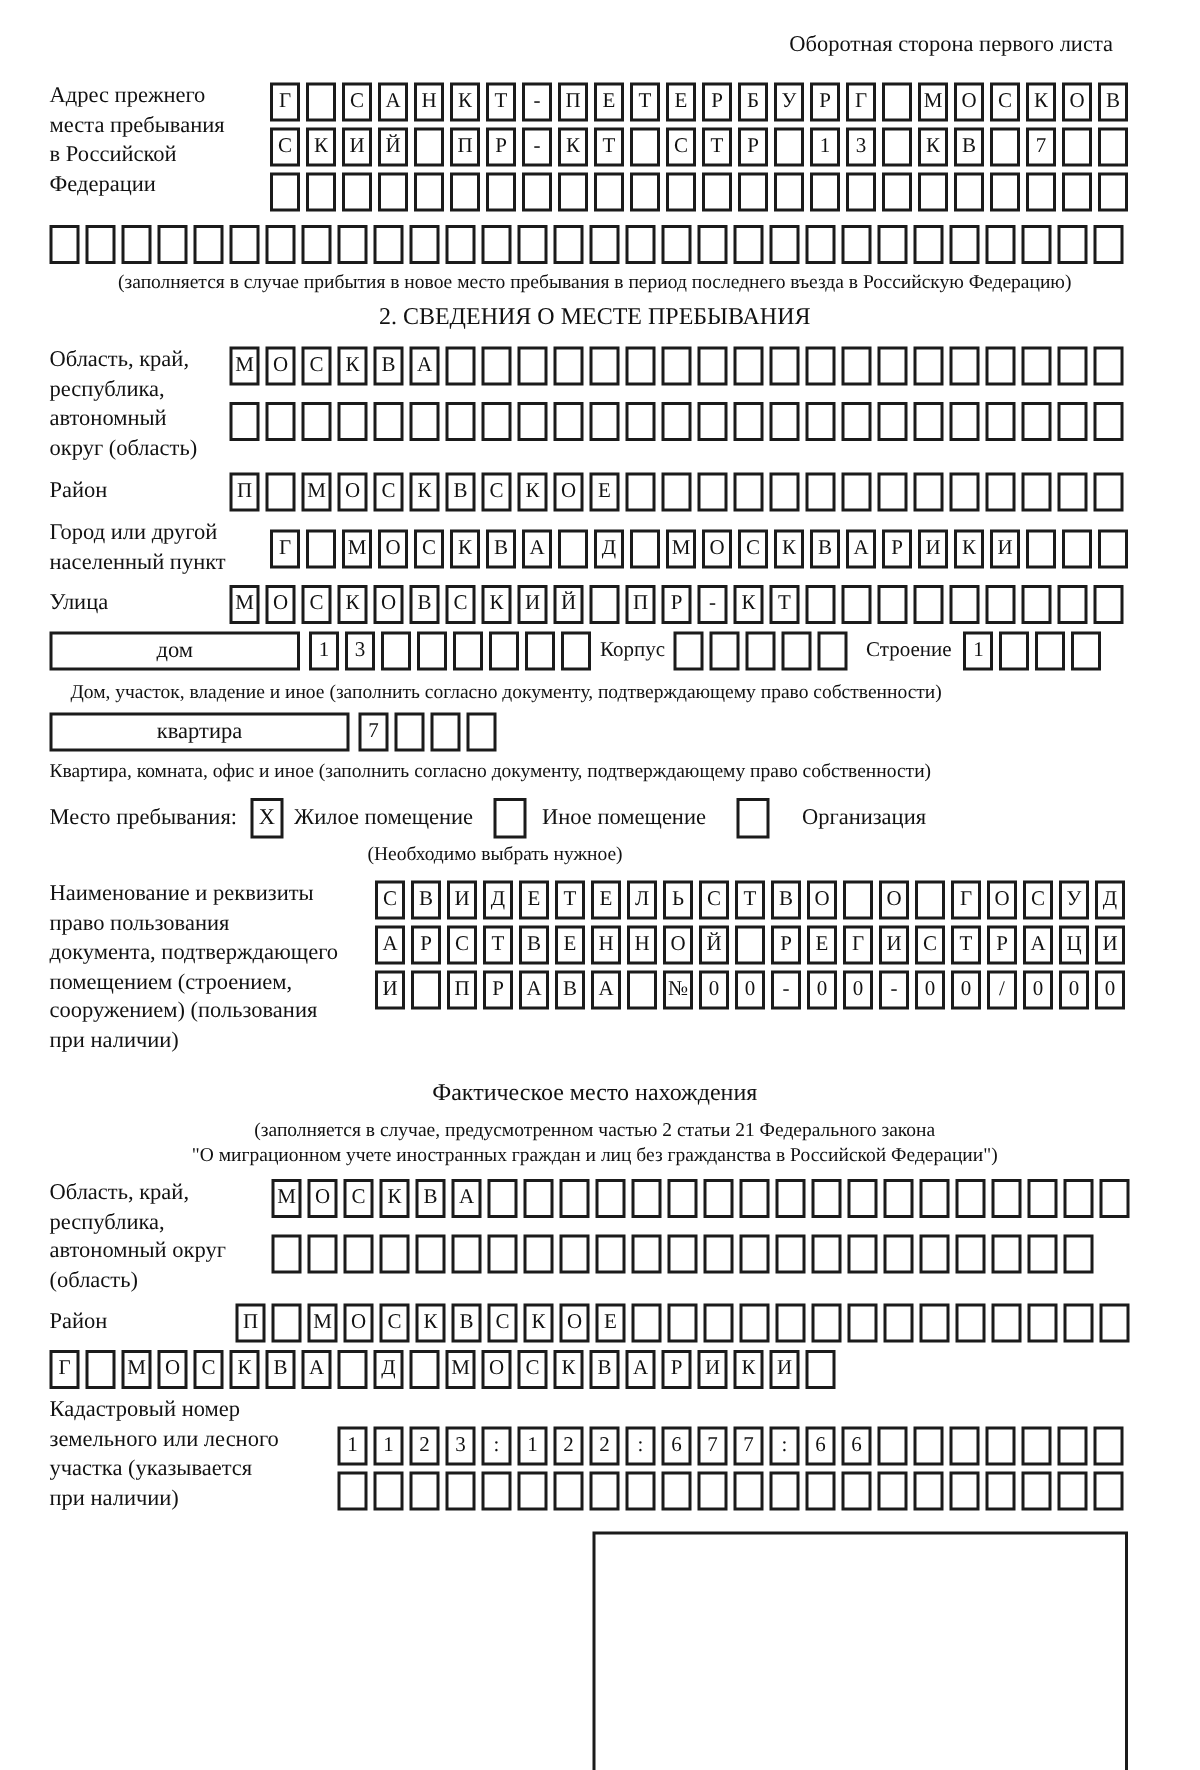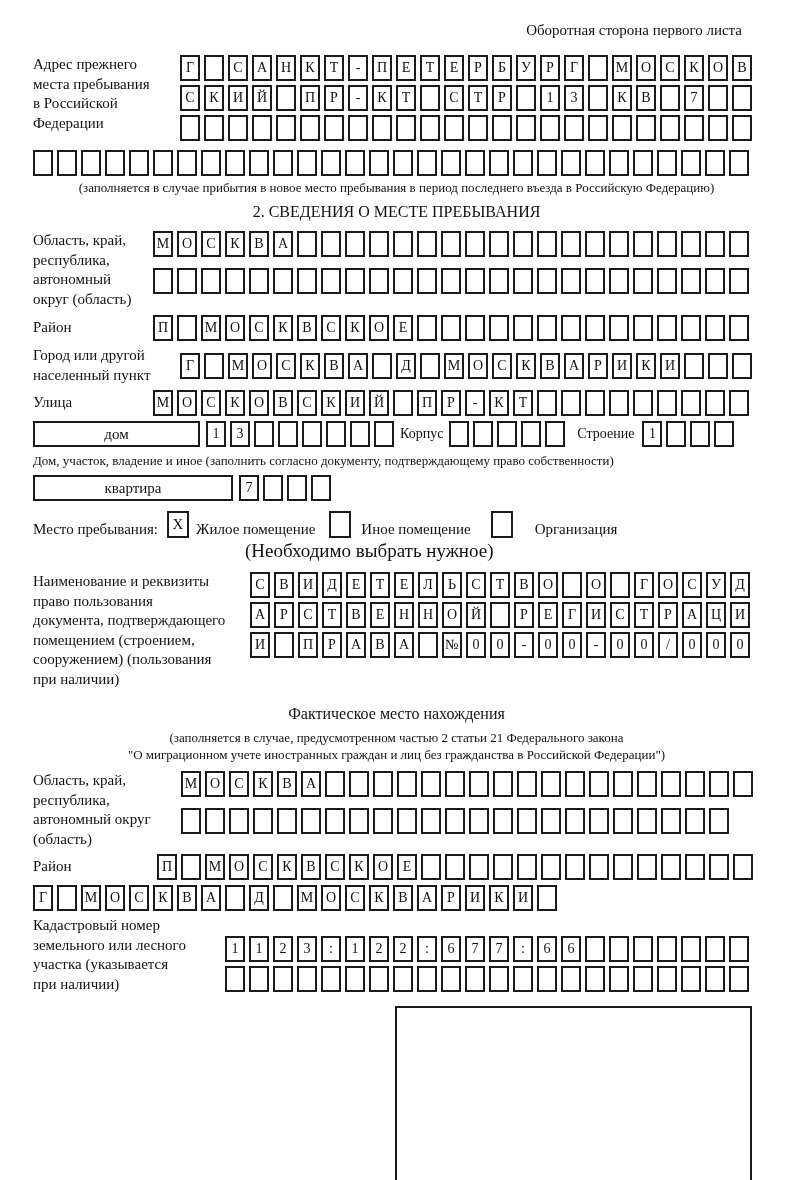--- a/index.html
+++ b/index.html
@@ -25,26 +25,26 @@
     flex-shrink:0;
   }
   .caption{font-size:13px;line-height:17px;}
   .center{text-align:center;}
   .sec-title{font-size:16px;font-weight:normal;text-align:center;margin:7px 40px 10px 0;}
   .widebox{
     box-sizing:border-box;height:26px;border:2px solid #1b1b1b;
     font-size:15px;text-align:center;line-height:22px;flex-shrink:0;
   }
   .inline-label{font-size:14px;line-height:26px;white-space:nowrap;}
-  .stay-row{display:flex;align-items:flex-end;font-size:15px;margin:10px 0 2px 0;}
+  .stay-row{display:flex;align-items:center;font-size:15px;margin:10px 0 2px 0;}
   .chk{
     box-sizing:border-box;width:22px;height:27px;border:2px solid #1b1b1b;
     font-size:15px;text-align:center;line-height:23px;flex-shrink:0;
   }
-  .note{font-size:19px;margin:2px 0 10px 212px;}
+  .note{font-size:13px;margin:2px 0 10px 212px;}
   .stamp-box{
     box-sizing:border-box;width:357px;height:176px;border:2px solid #1b1b1b;
     margin-left:362px;margin-top:10px;
   }
   .mb0{margin-bottom:2px;}
 </style>
 </head>
 <body>
 
 <div class="page">
@@ -356,31 +356,32 @@
         <span class="cb"></span>
       </div>
     <div class="inline-label" style="margin:0 8px 0 8px">Строение</div>
     <div class="cells">
         <span class="cb">1</span>
         <span class="cb"></span>
         <span class="cb"></span>
         <span class="cb"></span>
       </div>
   </div>
-  <div class="caption" style="margin:1px 0 6px 0">Дом, участок, владение и иное (заполнить согласно документу, подтверждающему право собственности)</div>
+  <div class="caption" style="margin:1px 0 6px 14px">Дом, участок, владение и иное (заполнить согласно документу, подтверждающему право собственности)</div>
 
   <div class="frow vcenter mb0">
     <div class="widebox" style="width:200px;margin-right:6px">квартира</div>
     <div class="cells">
         <span class="cb">7</span>
         <span class="cb"></span>
         <span class="cb"></span>
         <span class="cb"></span>
       </div>
   </div>
+  <div class="caption" style="margin:4px 0 2px 0">Квартира, комната, офис и иное (заполнить согласно документу, подтверждающему право собственности)</div>
 
   <div class="stay-row">
     <span>Место пребывания:</span>
     <span class="chk" style="margin-left:9px">X</span>
     <span style="margin-left:7px">Жилое помещение</span>
     <span class="chk" style="margin-left:14px"></span>
     <span style="margin-left:10px">Иное помещение</span>
     <span class="chk" style="margin-left:20px"></span>
     <span style="margin-left:22px">Организация</span>
   </div>

